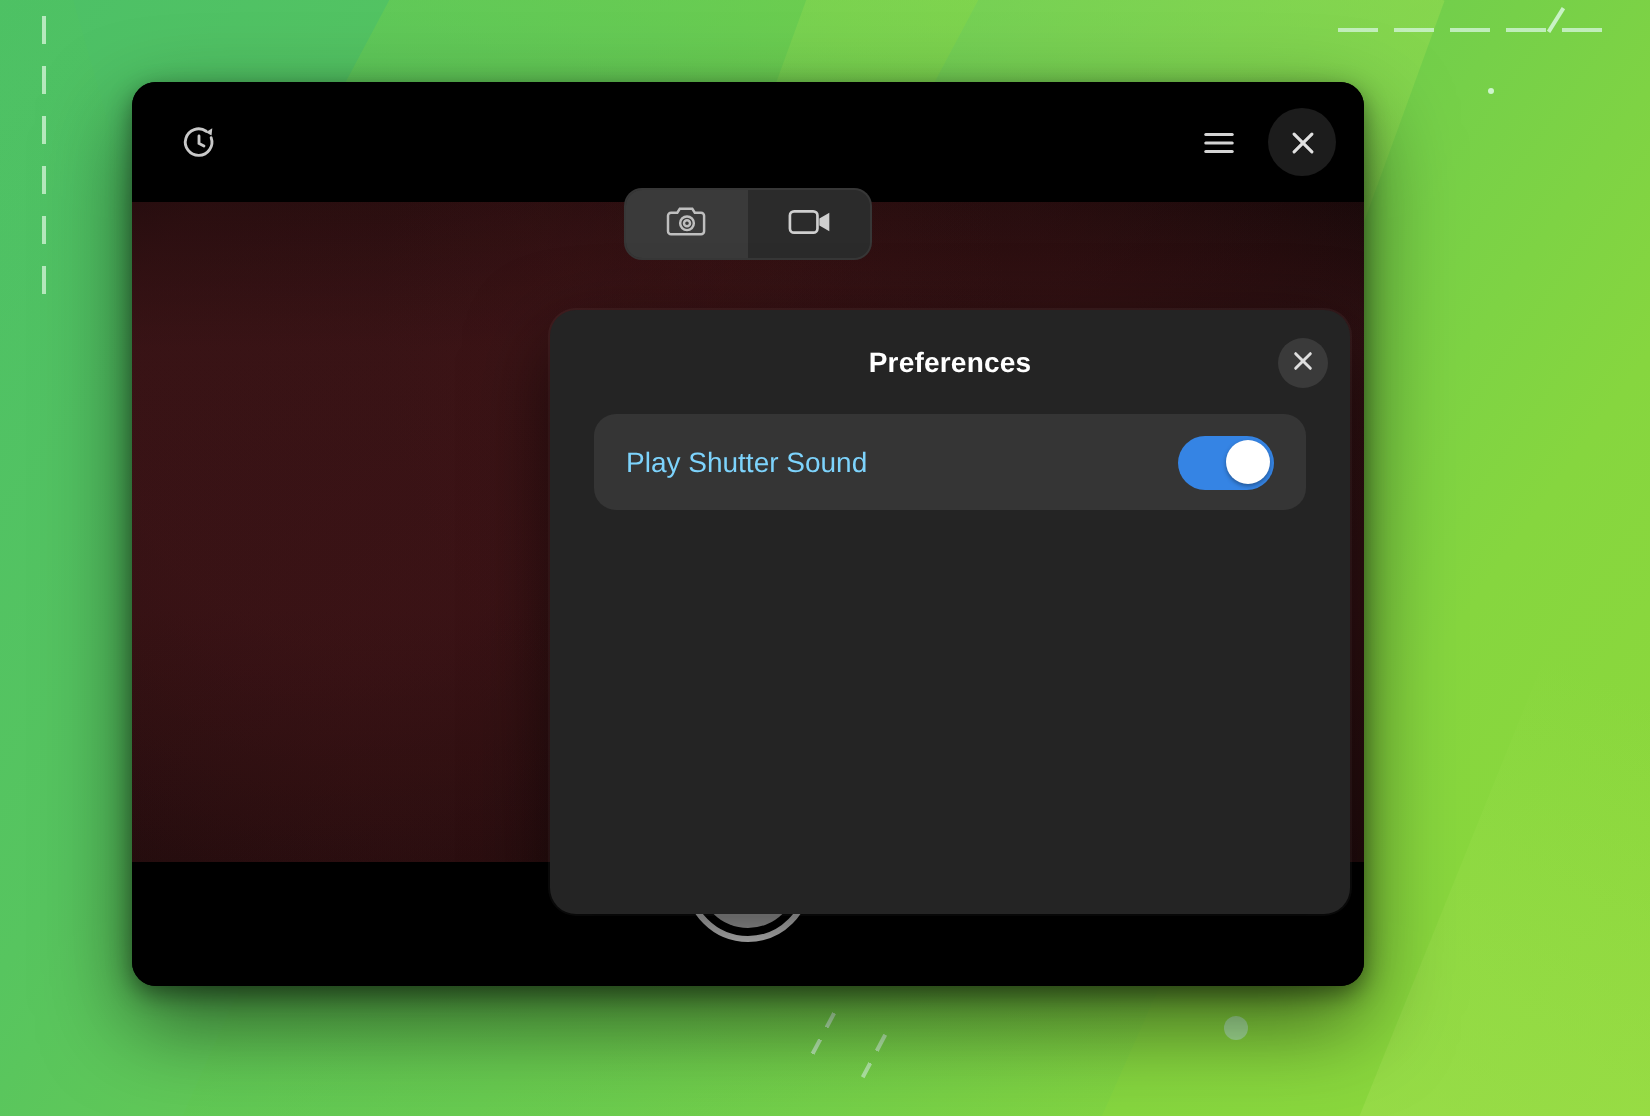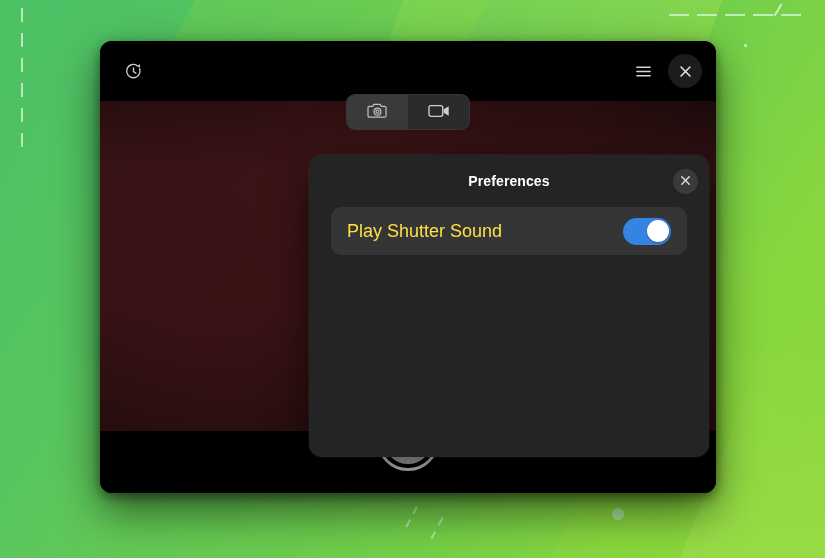--- a/index.html
+++ b/index.html
@@ -105,21 +105,20 @@
   #app-window {
     position: absolute;
     left: 66px;
     top: 41px;
     width: 616px;
     height: 452px;
     border-radius: 12px;
     overflow: hidden;
     background: #000;
     box-shadow: 0 18px 44px rgba(0,0,0,0.55), 0 4px 12px rgba(0,0,0,0.45);
-    margin-left: 34px;
   }
 
   .headerbar {
     position: relative;
     height: 60px;
     background: #000000;
     display: flex;
     align-items: center;
     z-index: 5;
   }
@@ -274,22 +273,22 @@
     background: #353535;
     border-radius: 11px;
     height: 48px;
     display: flex;
     align-items: center;
     justify-content: space-between;
     padding: 0 16px;
     cursor: pointer;
   }
   .pref-row-label {
-    color: #fde047;
-    font-size: 18px;
+    color: #7dd3fc;
+    font-size: 14px;
   }
 
   .toggle {
     width: 48px;
     height: 27px;
     border-radius: 14px;
     background: #3584e4;
     position: relative;
     border: none;
     cursor: pointer;

